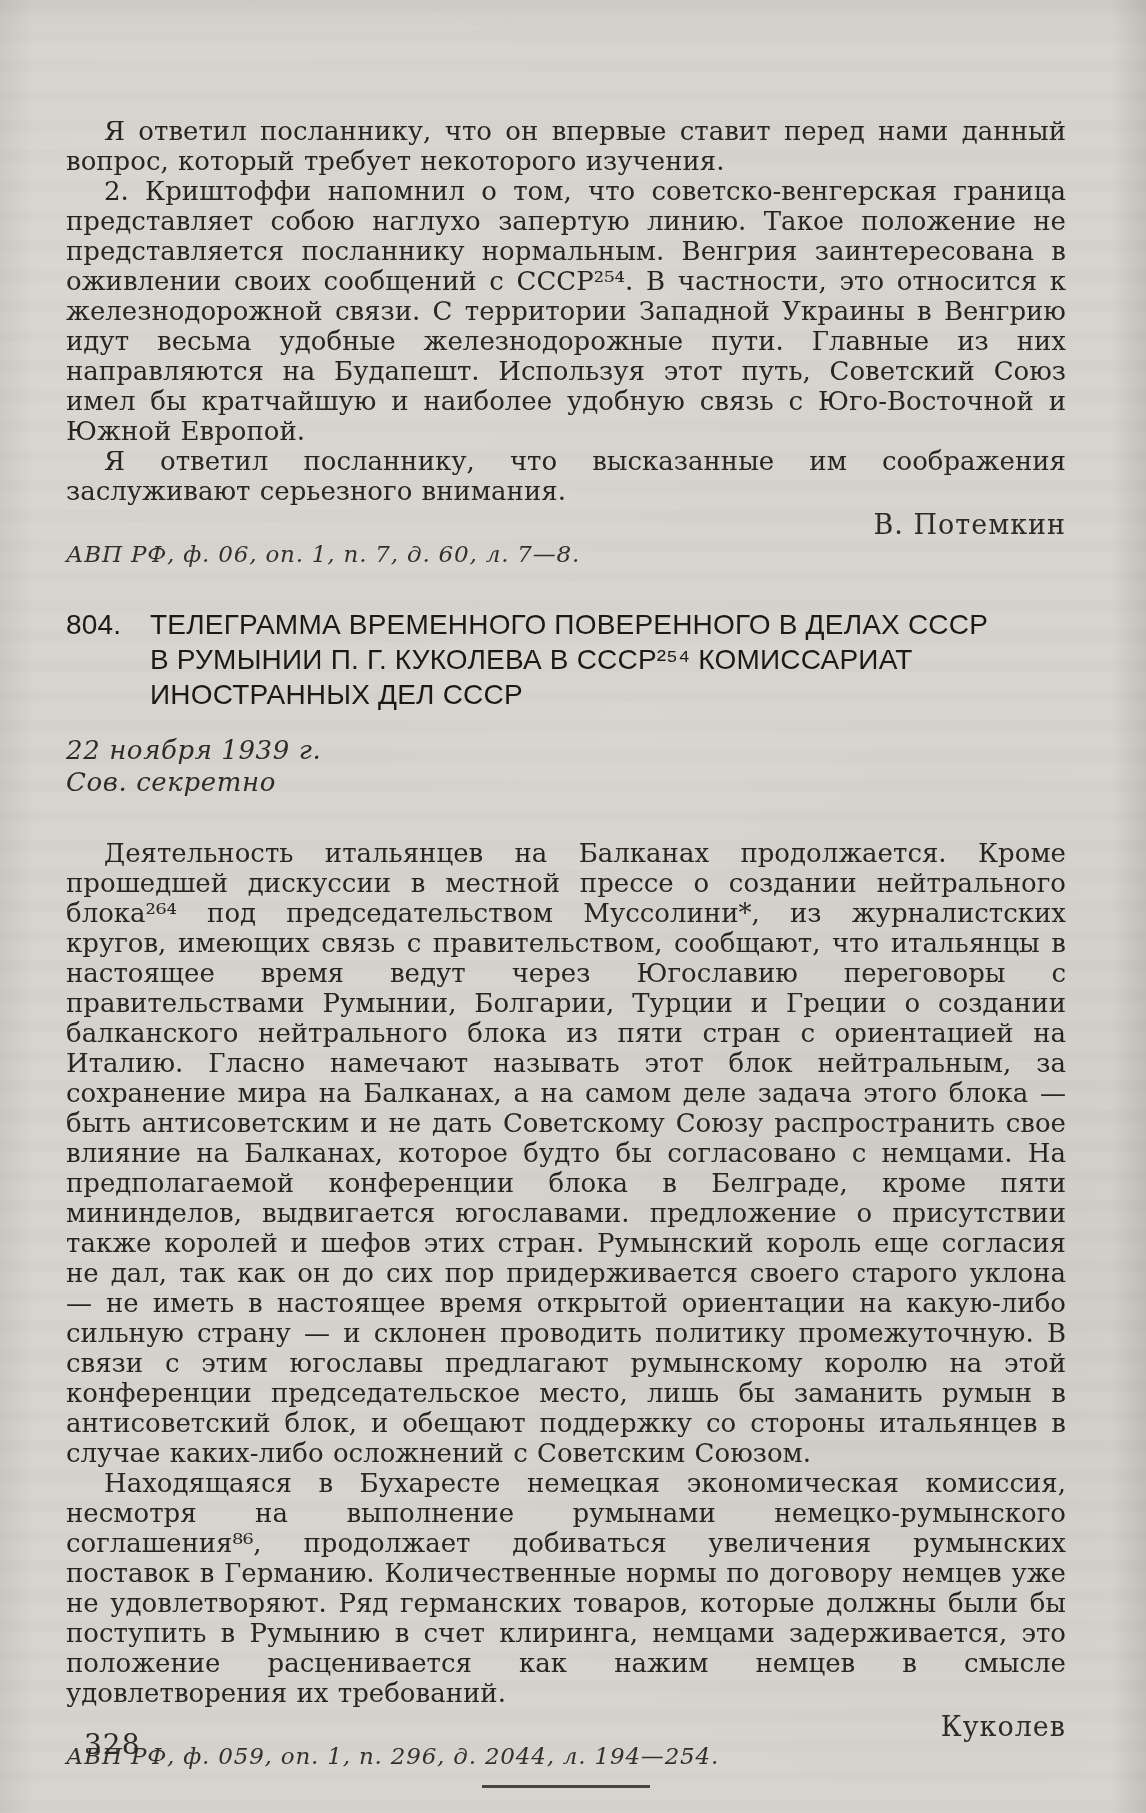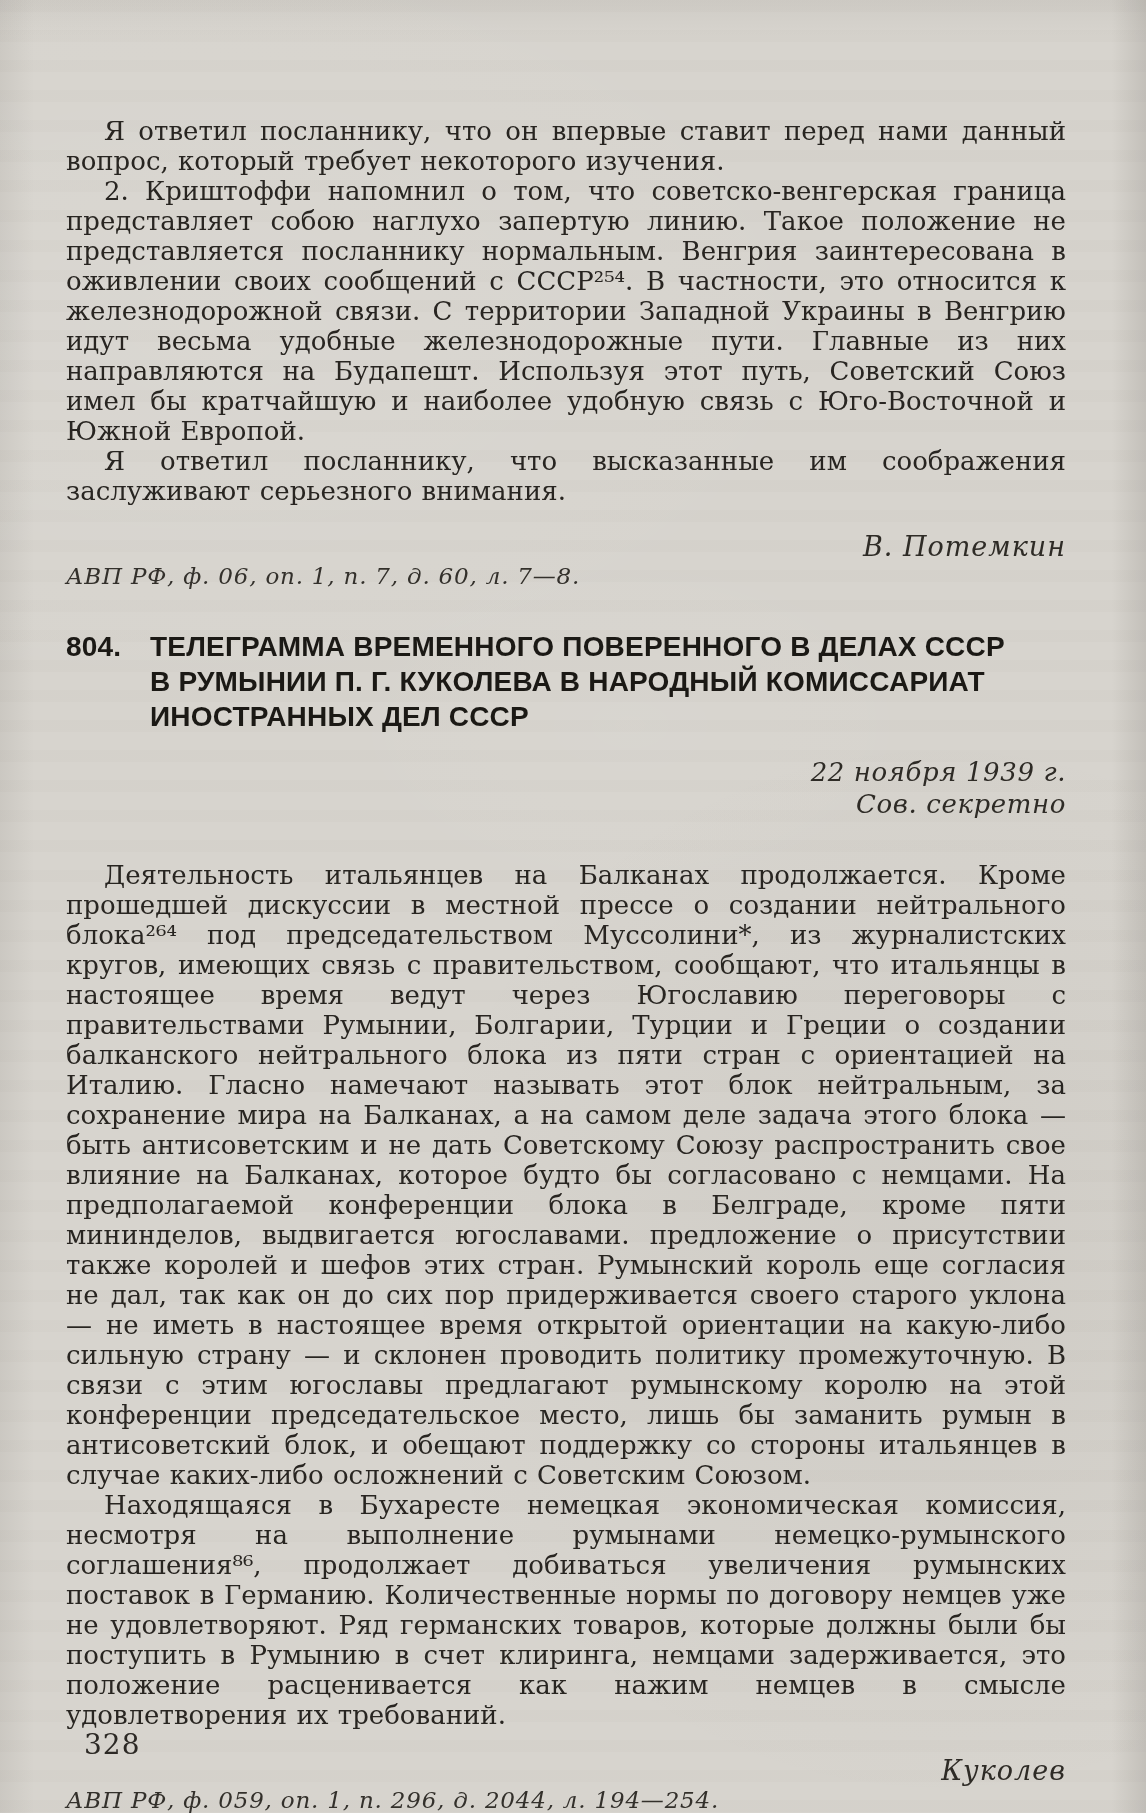--- a/index.html
+++ b/index.html
@@ -46,56 +46,54 @@
 
   .body-par {
     margin: 0;
     font-size: 26px;
     line-height: 30px;
     text-align: justify;
     text-indent: 38px;
     word-spacing: 1px;
   }
   .signature {
-    margin-top: 26px;
+    margin-top: 4px;
     font-size: 27px;
     line-height: 30px;
-    font-style: italic;
     text-align: right;
     letter-spacing: 1px;
     color: #2e2b26;
   }
   .archive-ref {
     margin-top: 0;
     font-size: 23px;
     line-height: 29px;
     font-style: italic;
     letter-spacing: 0.8px;
     color: #33302b;
   }
   .doc-heading {
     margin-top: 38px;
     display: flex;
     align-items: flex-start;
     font-family: "Liberation Sans", sans-serif;
-    font-weight: 700;
+    font-weight: 400;
     font-size: 28px;
     line-height: 35px;
     letter-spacing: 0.2px;
     color: #1b1915;
   }
   .doc-heading .doc-num {
     flex: 0 0 84px;
   }
   .doc-heading .title-lines {
     flex: 1 1 auto;
   }
   .dateline {
     margin-top: 22px;
-    text-align: right;
     font-style: italic;
     font-size: 26px;
     line-height: 32px;
     letter-spacing: 0.6px;
     color: #2e2b26;
   }
   .doc-body {
     margin-top: 40px;
   }
   .footnote-rule {
@@ -135,21 +133,21 @@
       <p class="body-par">Я ответил посланнику, что высказанные им соображения заслуживают серьезного внимания.</p>
       <div class="signature">В. Потемкин</div>
       <div class="archive-ref">АВП РФ, ф. 06, оп. 1, п. 7, д. 60, л. 7—8.</div>
     </section>
 
     <section>
       <div class="doc-heading">
         <div class="doc-num">804.</div>
         <div class="title-lines">
           <div>ТЕЛЕГРАММА ВРЕМЕННОГО ПОВЕРЕННОГО В ДЕЛАХ СССР</div>
-          <div>В РУМЫНИИ П. Г. КУКОЛЕВА В НАРОДНЫЙ КОМИССАРИАТ</div>
+          <div>В РУМЫНИИ П. Г. КУКОЛЕВА В СССР²⁵⁴ КОМИССАРИАТ</div>
           <div>ИНОСТРАННЫХ ДЕЛ СССР</div>
         </div>
       </div>
 
       <div class="dateline">
         <div>22 ноября 1939 г.</div>
         <div>Сов. секретно</div>
       </div>
 
       <div class="doc-body">

